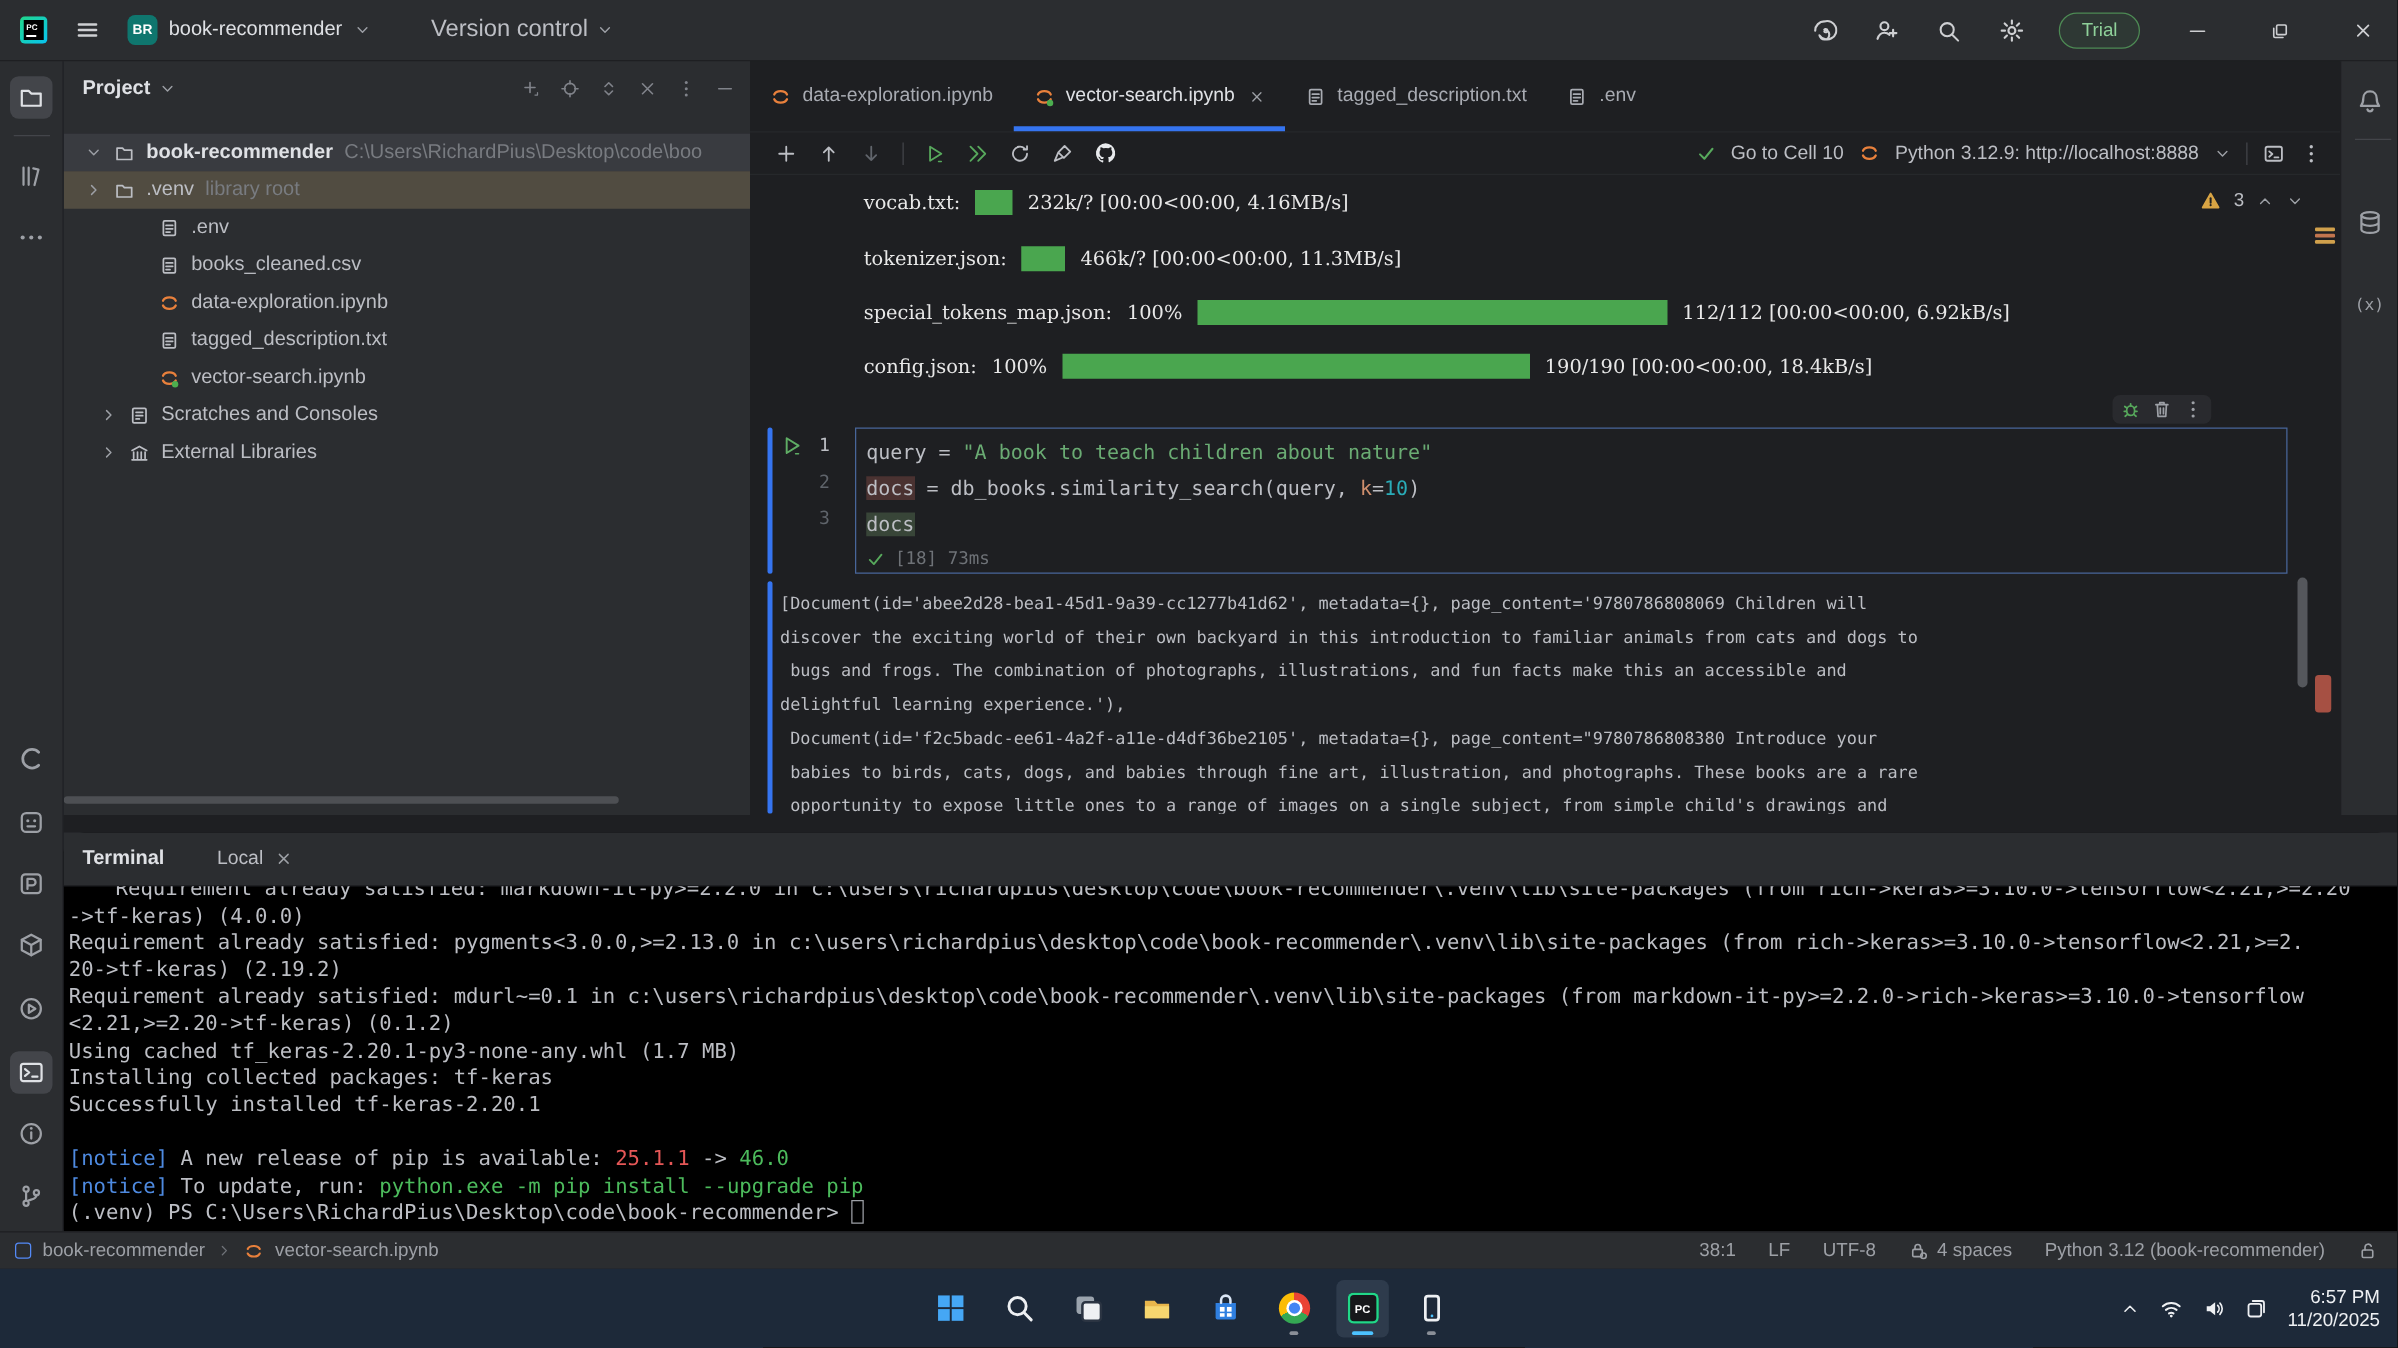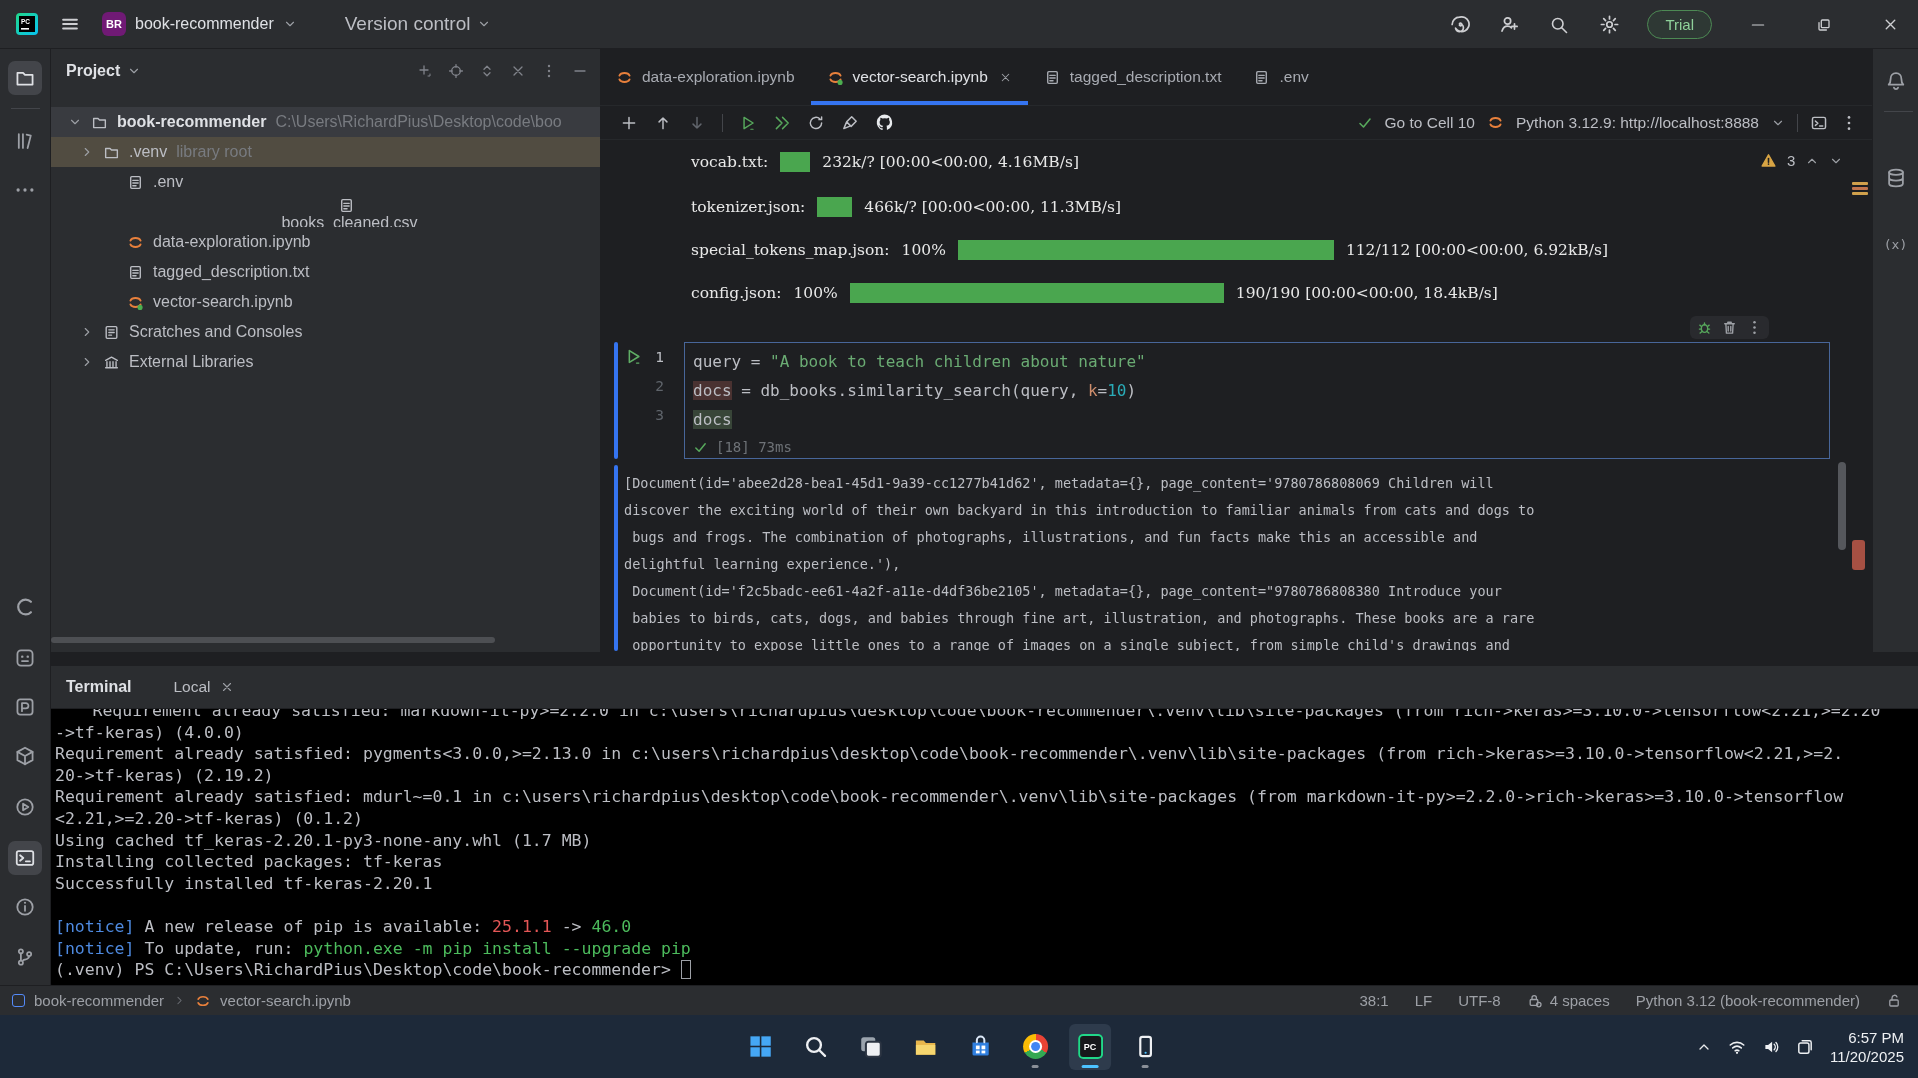--- a/index.html
+++ b/index.html
@@ -7,21 +7,21 @@
   .screen{position:relative;width:1918px;height:1078px;overflow:hidden;background:#1e1f22;
           font-family:"Liberation Sans",sans-serif;color:#bcbec4;}
   .ic{display:inline-flex;align-items:center;justify-content:center;flex:none;}
   .ic svg{display:block;}
 
   
   .titlebar{position:absolute;left:0;top:0;width:100%;height:49px;background:#2b2d30;
             display:flex;align-items:center;border-bottom:1px solid #1e1f22;}
   .tb-left{display:flex;align-items:center;gap:22px;padding-left:16px;}
   .proj-switch{display:flex;align-items:center;gap:9px;font-size:16px;color:#dfe1e5;}
-  .br-badge{width:24px;height:24px;border-radius:6px;background:#701a75;color:#fff;font-size:11px;
+  .br-badge{width:24px;height:24px;border-radius:6px;background:#0f766e;color:#fff;font-size:11px;
             font-weight:bold;display:flex;align-items:center;justify-content:center;}
   .chev{color:#9da0a6;}
   .vcs{display:flex;align-items:center;gap:7px;font-size:19px;color:#bcbec4;margin-left:26px;}
   .tb-right{position:absolute;right:0;top:0;height:49px;display:flex;align-items:center;gap:10px;}
   .tb-btn{width:40px;height:40px;display:flex;align-items:center;justify-content:center;color:#cecfd2;}
   .trial{height:29px;padding:0 17px;border:1px solid #4d8a54;border-radius:15px;color:#8fd19a;
          font-size:15px;display:flex;align-items:center;background:rgba(77,138,84,.12);margin:0 8px;}
   .win-btn{width:56px;height:49px;display:flex;align-items:center;justify-content:center;color:#cecfd2;}
 
   
@@ -374,21 +374,21 @@
             </svg>
           </span>
           <span class="t-ic">
             <svg width="17" height="17" viewBox="0 0 16 16" fill="none" stroke="currentColor" stroke-width="1.3" stroke-linecap="round" stroke-linejoin="round">
               <path d="M2.5 12.8V4.2h4.1l1.4 1.5h5.5v7.1z"></path>
             </svg>
           </span>
           <span class="lbl-b">book-recommender</span>
           <span class="sfx">C:\Users\RichardPius\Desktop\code\boo</span>
         </div>
-        <div class="tree-row hl-tan" style="padding-left: 24px;">
+        <div class="tree-row hl-tan" style="padding-left: 12px;">
           <span class="t-chev">
             <svg width="14" height="14" viewBox="0 0 16 16" fill="none" stroke="currentColor" stroke-width="1.3" stroke-linecap="round" stroke-linejoin="round">
               <polyline points="6,4 10,8 6,12"></polyline>
             </svg>
           </span>
           <span class="t-ic">
             <svg width="17" height="17" viewBox="0 0 16 16" fill="none" stroke="currentColor" stroke-width="1.3" stroke-linecap="round" stroke-linejoin="round">
               <path d="M2.5 12.8V4.2h4.1l1.4 1.5h5.5v7.1z"></path>
             </svg>
           </span>
@@ -398,21 +398,21 @@
         <div class="tree-row" style="padding-left: 48px;">
           <span class="t-chev"></span>
           <span class="t-ic">
             <svg width="17" height="17" viewBox="0 0 16 16" fill="none" stroke="currentColor" stroke-width="1.3" stroke-linecap="round" stroke-linejoin="round">
               <rect x="3.5" y="2.5" width="9" height="11" rx="1"></rect>
               <path d="M5.5 6h5M5.5 8.5h5M5.5 11h3"></path>
             </svg>
           </span>
           <span class="lbl">.env</span>
         </div>
-        <div class="tree-row" style="padding-left: 48px; flex-direction: column;">
+        <div class="tree-row" style="padding-left: 48px;">
           <span class="t-chev"></span>
           <span class="t-ic">
             <svg width="17" height="17" viewBox="0 0 16 16" fill="none" stroke="currentColor" stroke-width="1.3" stroke-linecap="round" stroke-linejoin="round">
               <rect x="3.5" y="2.5" width="9" height="11" rx="1"></rect>
               <path d="M5.5 6h5M5.5 8.5h5M5.5 11h3"></path>
             </svg>
           </span>
           <span class="lbl">books_cleaned.csv</span>
         </div>
         <div class="tree-row" style="padding-left: 48px;">

